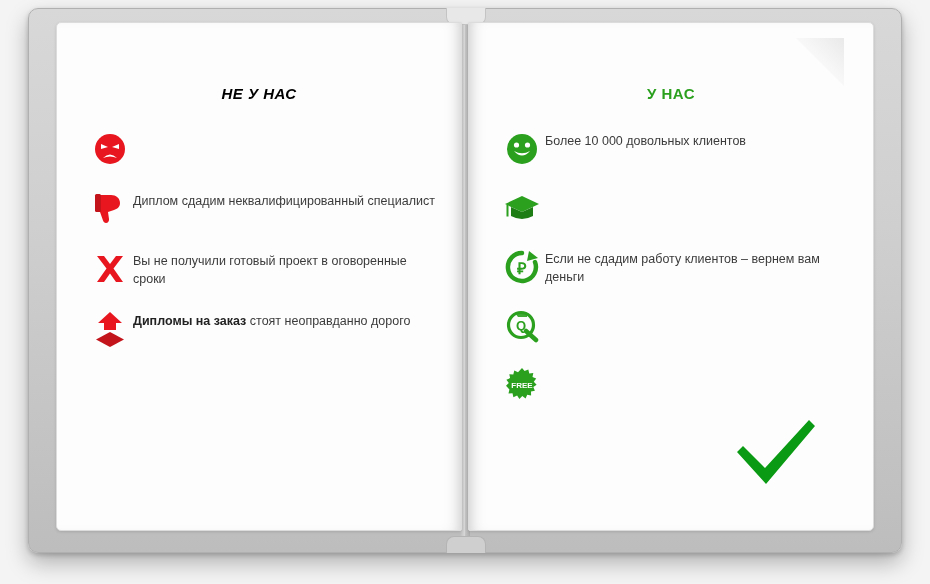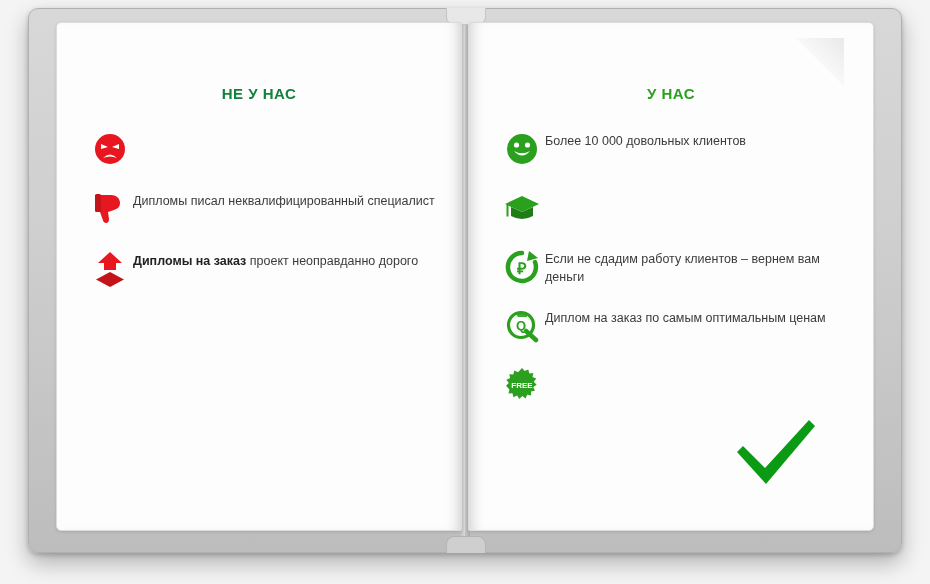--- a/index.html
+++ b/index.html
@@ -99,21 +99,21 @@
   }
 
   
   .col-title {
     text-align: center;
     font-size: 15px;
     font-weight: bold;
     letter-spacing: 0.5px;
     margin-top: 62px;
   }
-  .title-bad { color: #15803d; }
+  .title-bad { color: #000000; font-style: italic; }
   .title-good { color: #2aa01e; }
 
   .items {
     margin-top: 27px;
     padding: 0 22px 0 30px;
   }
   .item {
     display: flex;
     align-items: flex-start;
     margin-bottom: 20px;
@@ -172,32 +172,40 @@
           </div>
         </div>
 
         <div class="item">
           <div class="icon-slot">
             <svg width="32" height="34" viewBox="0 0 32 34">
               <path d="M4 3 h13 c5 0 9 3 9 8 0 4-3 6-6 7 l-6 2 1 7 c0.3 2-1 4-3 4-1.5 0-2.5-1-3-2.5L6 20 H4 Z" fill="#e8161f"></path>
               <rect x="1" y="2" width="6" height="18" rx="1.5" fill="#c2141a"></rect>
             </svg>
           </div>
-          <div class="item-text">Дипломы писал неквалифицированный специалист</div>
-        </div>
-
+          <div class="item-text">Диплом сдадим неквалифицированный специалист</div>
+        </div>
+
+        <div class="item">
+          <div class="icon-slot">
+            <svg width="32" height="30" viewBox="0 0 32 30">
+              <path d="M3 2 L10 2 L16 10 L22 2 L29 2 L19.5 14.5 L29 28 L22 28 L16 19.5 L10 28 L3 28 L12.5 14.5 Z" fill="#e8161f"></path>
+            </svg>
+          </div>
+          <div class="item-text">Вы не получили готовый проект в оговоренные сроки</div>
+        </div>
 
         <div class="item">
           <div class="icon-slot">
             <svg width="34" height="38" viewBox="0 0 34 38">
               <path d="M17 2 L29 13 L23 13 L23 20 L11 20 L11 13 L5 13 Z" fill="#e8161f"></path>
               <path d="M17 22 L31 29.5 L17 37 L3 29.5 Z" fill="#c2141a"></path>
             </svg>
           </div>
-          <div class="item-text"><b>Дипломы на заказ</b><span> проект неоправданно дорого</span></div>
+          <div class="item-text"><b>Дипломы на заказ</b><span> стоят неоправданно дорого</span></div>
         </div>
 
       </div>
     </div>
 
     <div class="page page-right">
       <div class="curl"></div>
       <div class="col-title title-good">У НАС</div>
 
       <div class="items">
@@ -237,21 +245,20 @@
 
         <div class="item tight">
           <div class="icon-slot">
             <svg width="34" height="34" viewBox="0 0 34 34">
               <circle cx="16" cy="16" r="12.5" stroke="#2aa01e" stroke-width="3.2" fill="none"></circle>
               <path d="M21 22 L31 31" stroke="#2aa01e" stroke-width="4.5" stroke-linecap="round"></path>
               <path d="M10 4 L22 4 L22 8 L13 8 Z" fill="#2aa01e" opacity="0.9"></path>
               <text x="16" y="21" font-family="Liberation Sans, sans-serif" font-size="13" font-weight="bold" fill="#2aa01e" text-anchor="middle">Q</text>
             </svg>
           </div>
-          <div class="item-text">Диплом на заказ по самым оптимальным ценам</div>
         </div>
 
         <div class="item tight">
           <div class="icon-slot">
             <svg width="36" height="36" viewBox="0 0 36 36">
               <path d="M18 1 l2.6 3.1 3.7-1.7 1 4 4-0.3-0.8 3.9 3.7 1.6-2.4 3.2 2.8 2.9-3.3 2.3 1.6 3.7-3.9 0.9 0.1 4-3.9-0.9-1.6 3.7-3.3-2.3-2.9 2.8-2.3-3.3-3.7 1.6-0.9-3.9-4 0.1 0.9-3.9L2 18.8l2.8-2.9-2.4-3.2 3.7-1.6-0.8-3.9 4 0.3 1-4 3.7 1.7Z" fill="#2aa01e"></path>
               <text x="18" y="21" font-family="Liberation Sans, sans-serif" font-size="8" font-weight="bold" fill="#fff" text-anchor="middle">FREE</text>
             </svg>
           </div>
         </div>

